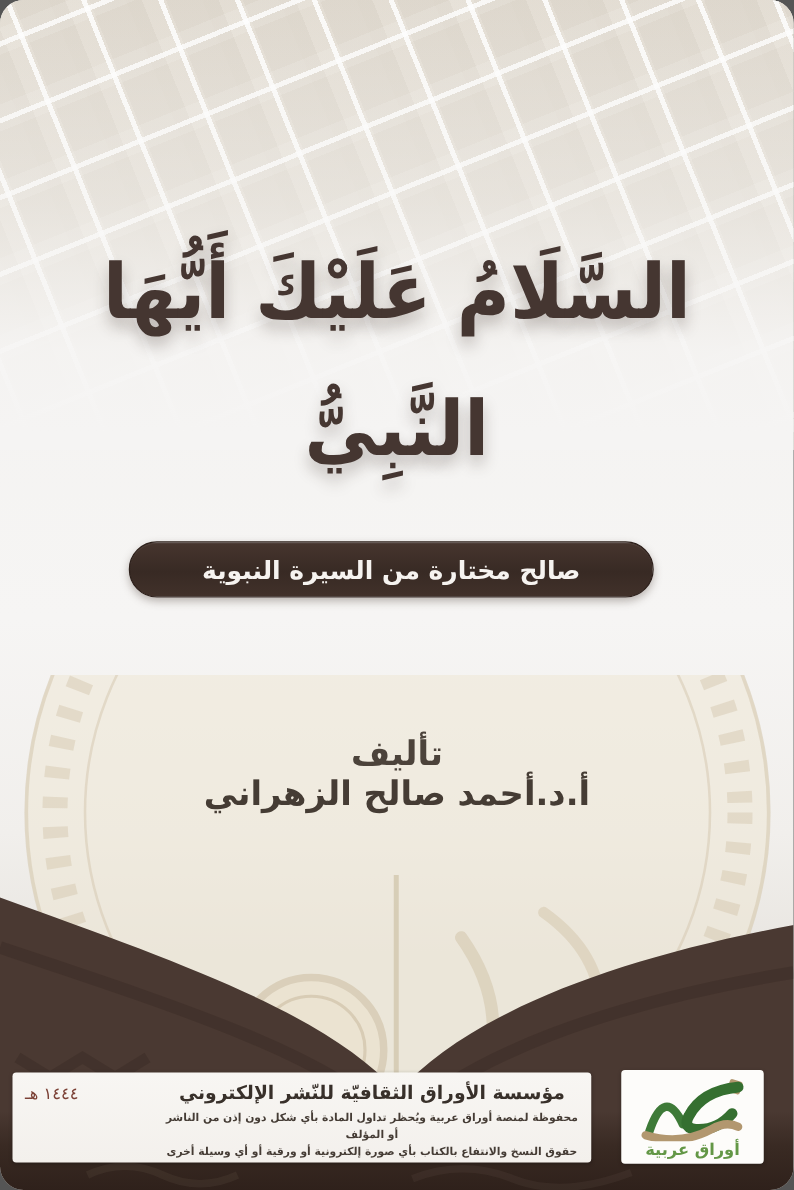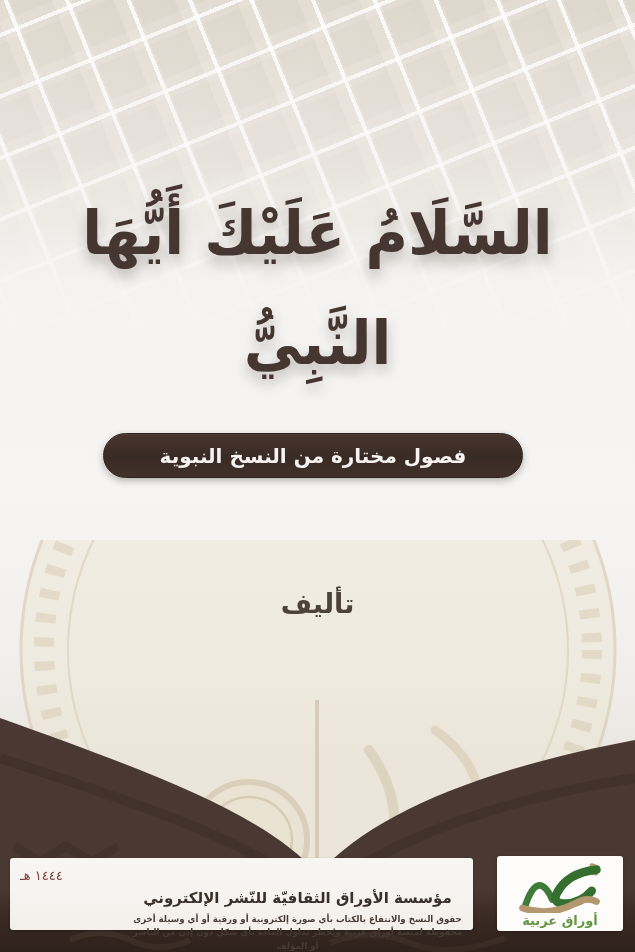--- a/index.html
+++ b/index.html
@@ -1,18 +1,18 @@
 <!DOCTYPE html>
 <html lang="ar"><head>
 <meta charset="utf-8">
 <style>
   html,body{margin:0;padding:0;background:#555;}
   .stage{width:635px;height:952px;margin:0 auto;position:relative;overflow:hidden;
          background:linear-gradient(180deg,#e9e5df 0%,#f4f3f1 30%,#f6f5f4 52%,#f1efec 70%,#e9e6e1 80%);
-         font-family:"DejaVu Sans", sans-serif;}
+         font-family:"DejaVu Sans", sans-serif;border-radius:19px;}
   .stage *{box-sizing:border-box;}
 
   
   .top-pattern{position:absolute;left:0;top:0;width:635px;height:360px;
     background-color:#e8e4dd;
     background-image:
       repeating-linear-gradient(68deg, rgba(255,255,255,0) 0 24px, rgba(255,255,255,.85) 24px 28px, rgba(255,255,255,0) 28px 57px),
       repeating-linear-gradient(-22deg, rgba(255,255,255,0) 0 24px, rgba(255,255,255,.8) 24px 28px, rgba(255,255,255,0) 28px 57px),
       repeating-linear-gradient(68deg, rgba(209,200,186,.35) 0 12px, rgba(227,220,209,.45) 12px 30px, rgba(209,200,186,.3) 30px 57px),
       repeating-linear-gradient(-22deg, rgba(216,208,195,.4) 0 18px, rgba(232,227,218,.4) 18px 38px, rgba(216,208,195,.4) 38px 57px);
@@ -46,25 +46,25 @@
   .byline{position:absolute;left:0;right:0;top:588px;text-align:center;direction:rtl;
     font-size:27px;font-weight:600;color:#4c433b;}
   .author{position:absolute;left:0;right:0;top:620px;text-align:center;direction:rtl;
     font-size:27px;font-weight:700;color:#453c34;}
 
   
   .band{position:absolute;left:10px;top:858px;width:463px;height:72px;border-radius:3px;
     background:linear-gradient(180deg,#f8f6f3,#f3f0ec);box-shadow:0 1px 3px rgba(0,0,0,.25);}
   .dates{position:absolute;left:10px;top:8px;width:108px;direction:rtl;text-align:left;
     color:#7b4035;font-size:13px;font-weight:400;line-height:1.6;}
-  .pub{position:absolute;left:120px;right:8px;top:4px;text-align:center;direction:rtl;margin-top:24px;}
+  .pub{position:absolute;left:120px;right:8px;top:4px;text-align:center;direction:rtl;}
   .pub-title{font-size:15px;font-weight:800;color:#38302a;line-height:1.6;}
   .copy{font-size:8.6px;font-weight:700;color:#453c35;line-height:1.55;margin-top:3px;}
 
-  .logo-card{position:absolute;left:497px;top:856px;width:126px;height:75px;border-radius:3px;
+  .logo-card{position:absolute;left:497px;top:856px;width:114px;height:75px;border-radius:3px;
     background:#fdfcfa;box-shadow:0 1px 3px rgba(0,0,0,.25);
     display:flex;flex-direction:column;align-items:center;justify-content:center;gap:1px;}
   .logo-text{direction:rtl;font-size:13px;font-weight:700;color:#639746;line-height:1;}
 </style>
 </head>
 <body>
 
 <div class="stage">
 
   <div class="top-pattern"></div>
@@ -96,34 +96,35 @@
     <path d="M0,718 C150,772 262,812 318,874 C374,812 486,768 635,740 L635,952 L0,952 Z" fill="url(#dg)"></path>
     <path d="M0,758 C150,808 266,846 318,900 C372,846 486,802 635,778" fill="none" stroke="#281b15" stroke-width="10" opacity="0.22"></path>
     <path d="M14,846 l26,16 26,-16 26,16 26,-16" fill="none" stroke="#241812" stroke-width="9" opacity="0.18"></path>
     <path d="M70,940 q30,-14 60,0 t60,0" stroke="#cbb9a2" stroke-width="6" fill="none" opacity="0.07"></path>
     <path d="M330,943 q40,-16 80,0 t95,-5" stroke="#cbb9a2" stroke-width="6" fill="none" opacity="0.06"></path>
   </svg>
 
   <div class="title">السَّلَامُ عَلَيْكَ أَيُّهَا النَّبِيُّ</div>
 
   <div class="pill">
-    <span>فصول مختارة من النسخ النبوية</span>
+    <span>صالح مختارة من السيرة النبوية</span>
   </div>
 
   <div class="byline">تأليف</div>
+  <div class="author">أ.د.أحمد صالح الزهراني</div>
 
   <div class="band">
     <div class="dates">
       <div>١٤٤٤ هـ</div>
     </div>
     <div class="pub">
       <div class="pub-title">مؤسسة الأوراق الثقافيّة للنّشر الإلكتروني</div>
       <div class="copy">
+        <div>محفوظة لمنصة أوراق عربية ويُحظر تداول المادة بأي شكل دون إذن من الناشر أو المؤلف</div>
         <div>حقوق النسخ والانتفاع بالكتاب بأي صورة إلكترونية أو ورقية أو أي وسيلة أخرى</div>
-        <div>محفوظة لمنصة أوراق عربية ويُحظر تداول المادة بأي شكل دون إذن من الناشر أو المؤلف</div>
       </div>
     </div>
   </div>
 
   <div class="logo-card">
     <svg width="96" height="52" viewBox="0 0 100 54" aria-hidden="true">
       <rect x="80" y="3" width="11" height="11" rx="2" fill="#b2976f" transform="rotate(18 85 8)"></rect>
       <path d="M14,46 Q27,8 42,40" fill="none" stroke="#3e7a38" stroke-width="7" stroke-linecap="round"></path>
       <path d="M88,9 Q58,12 47,33 Q42,42 51,44 Q70,46 83,31" fill="none" stroke="#356f30" stroke-width="9" stroke-linecap="round"></path>
       <path d="M11,49 Q40,58 66,44 Q78,37 88,42" fill="none" stroke="#b2976f" stroke-width="7" stroke-linecap="round"></path>

